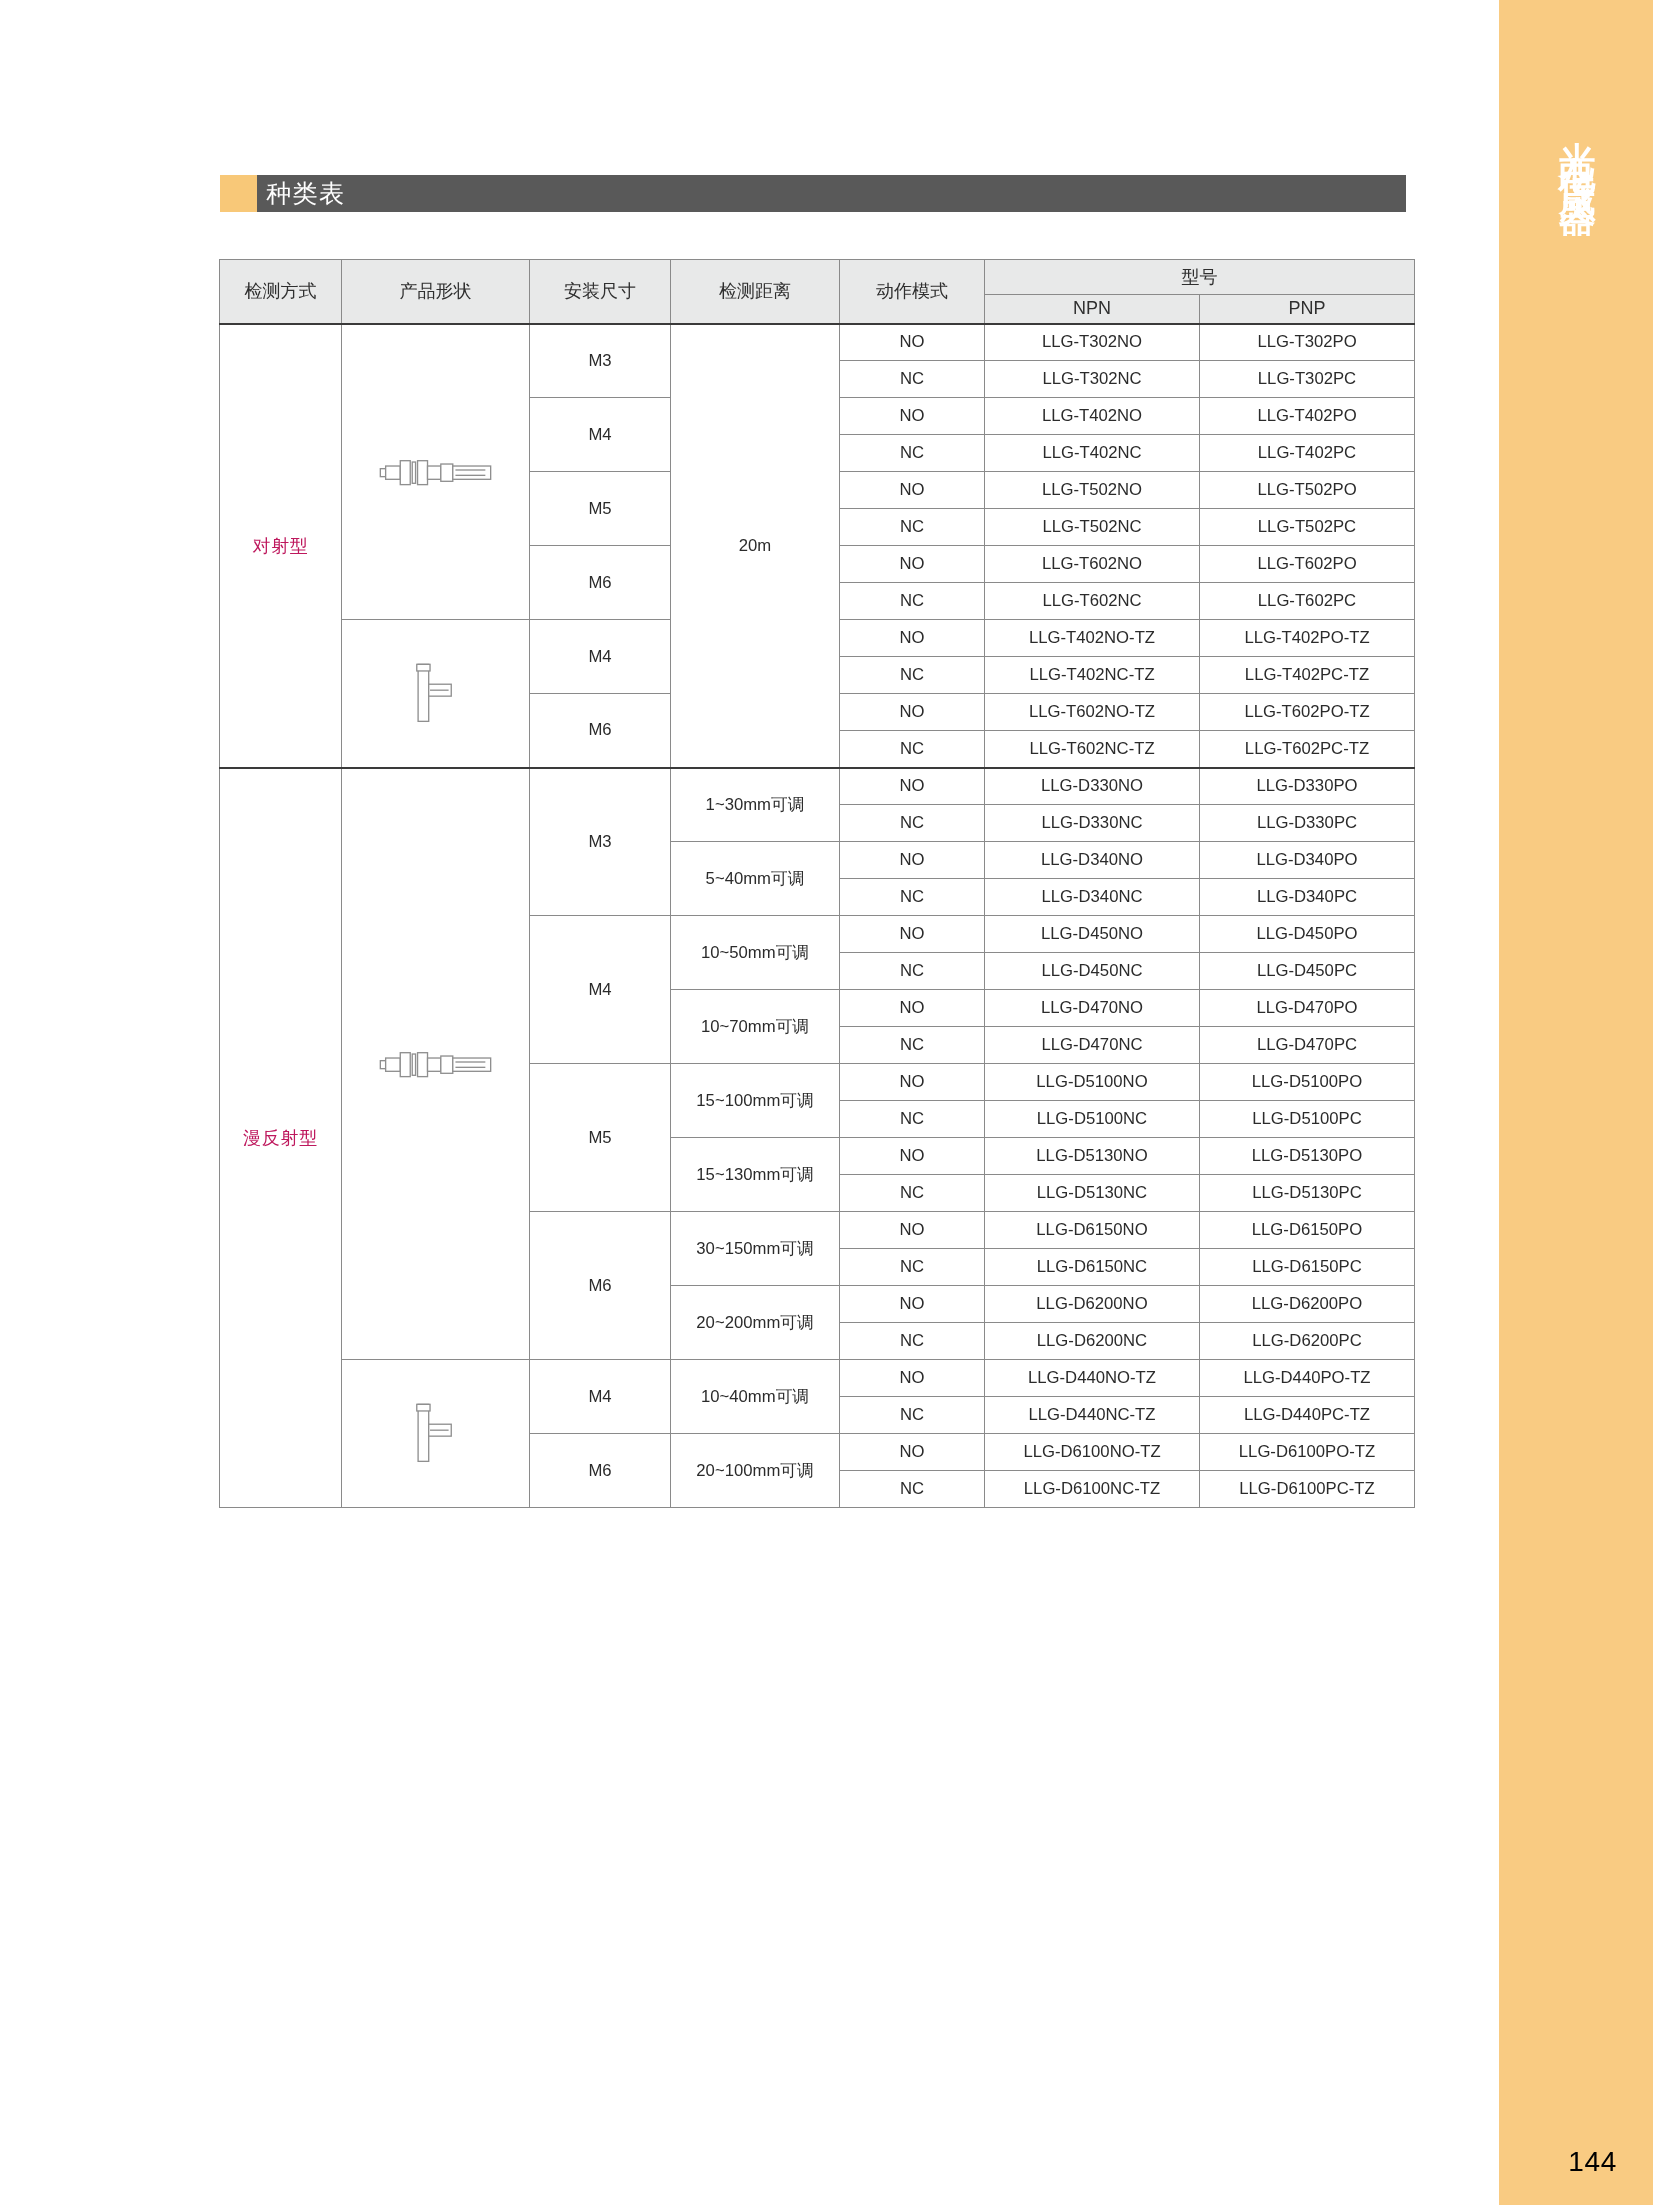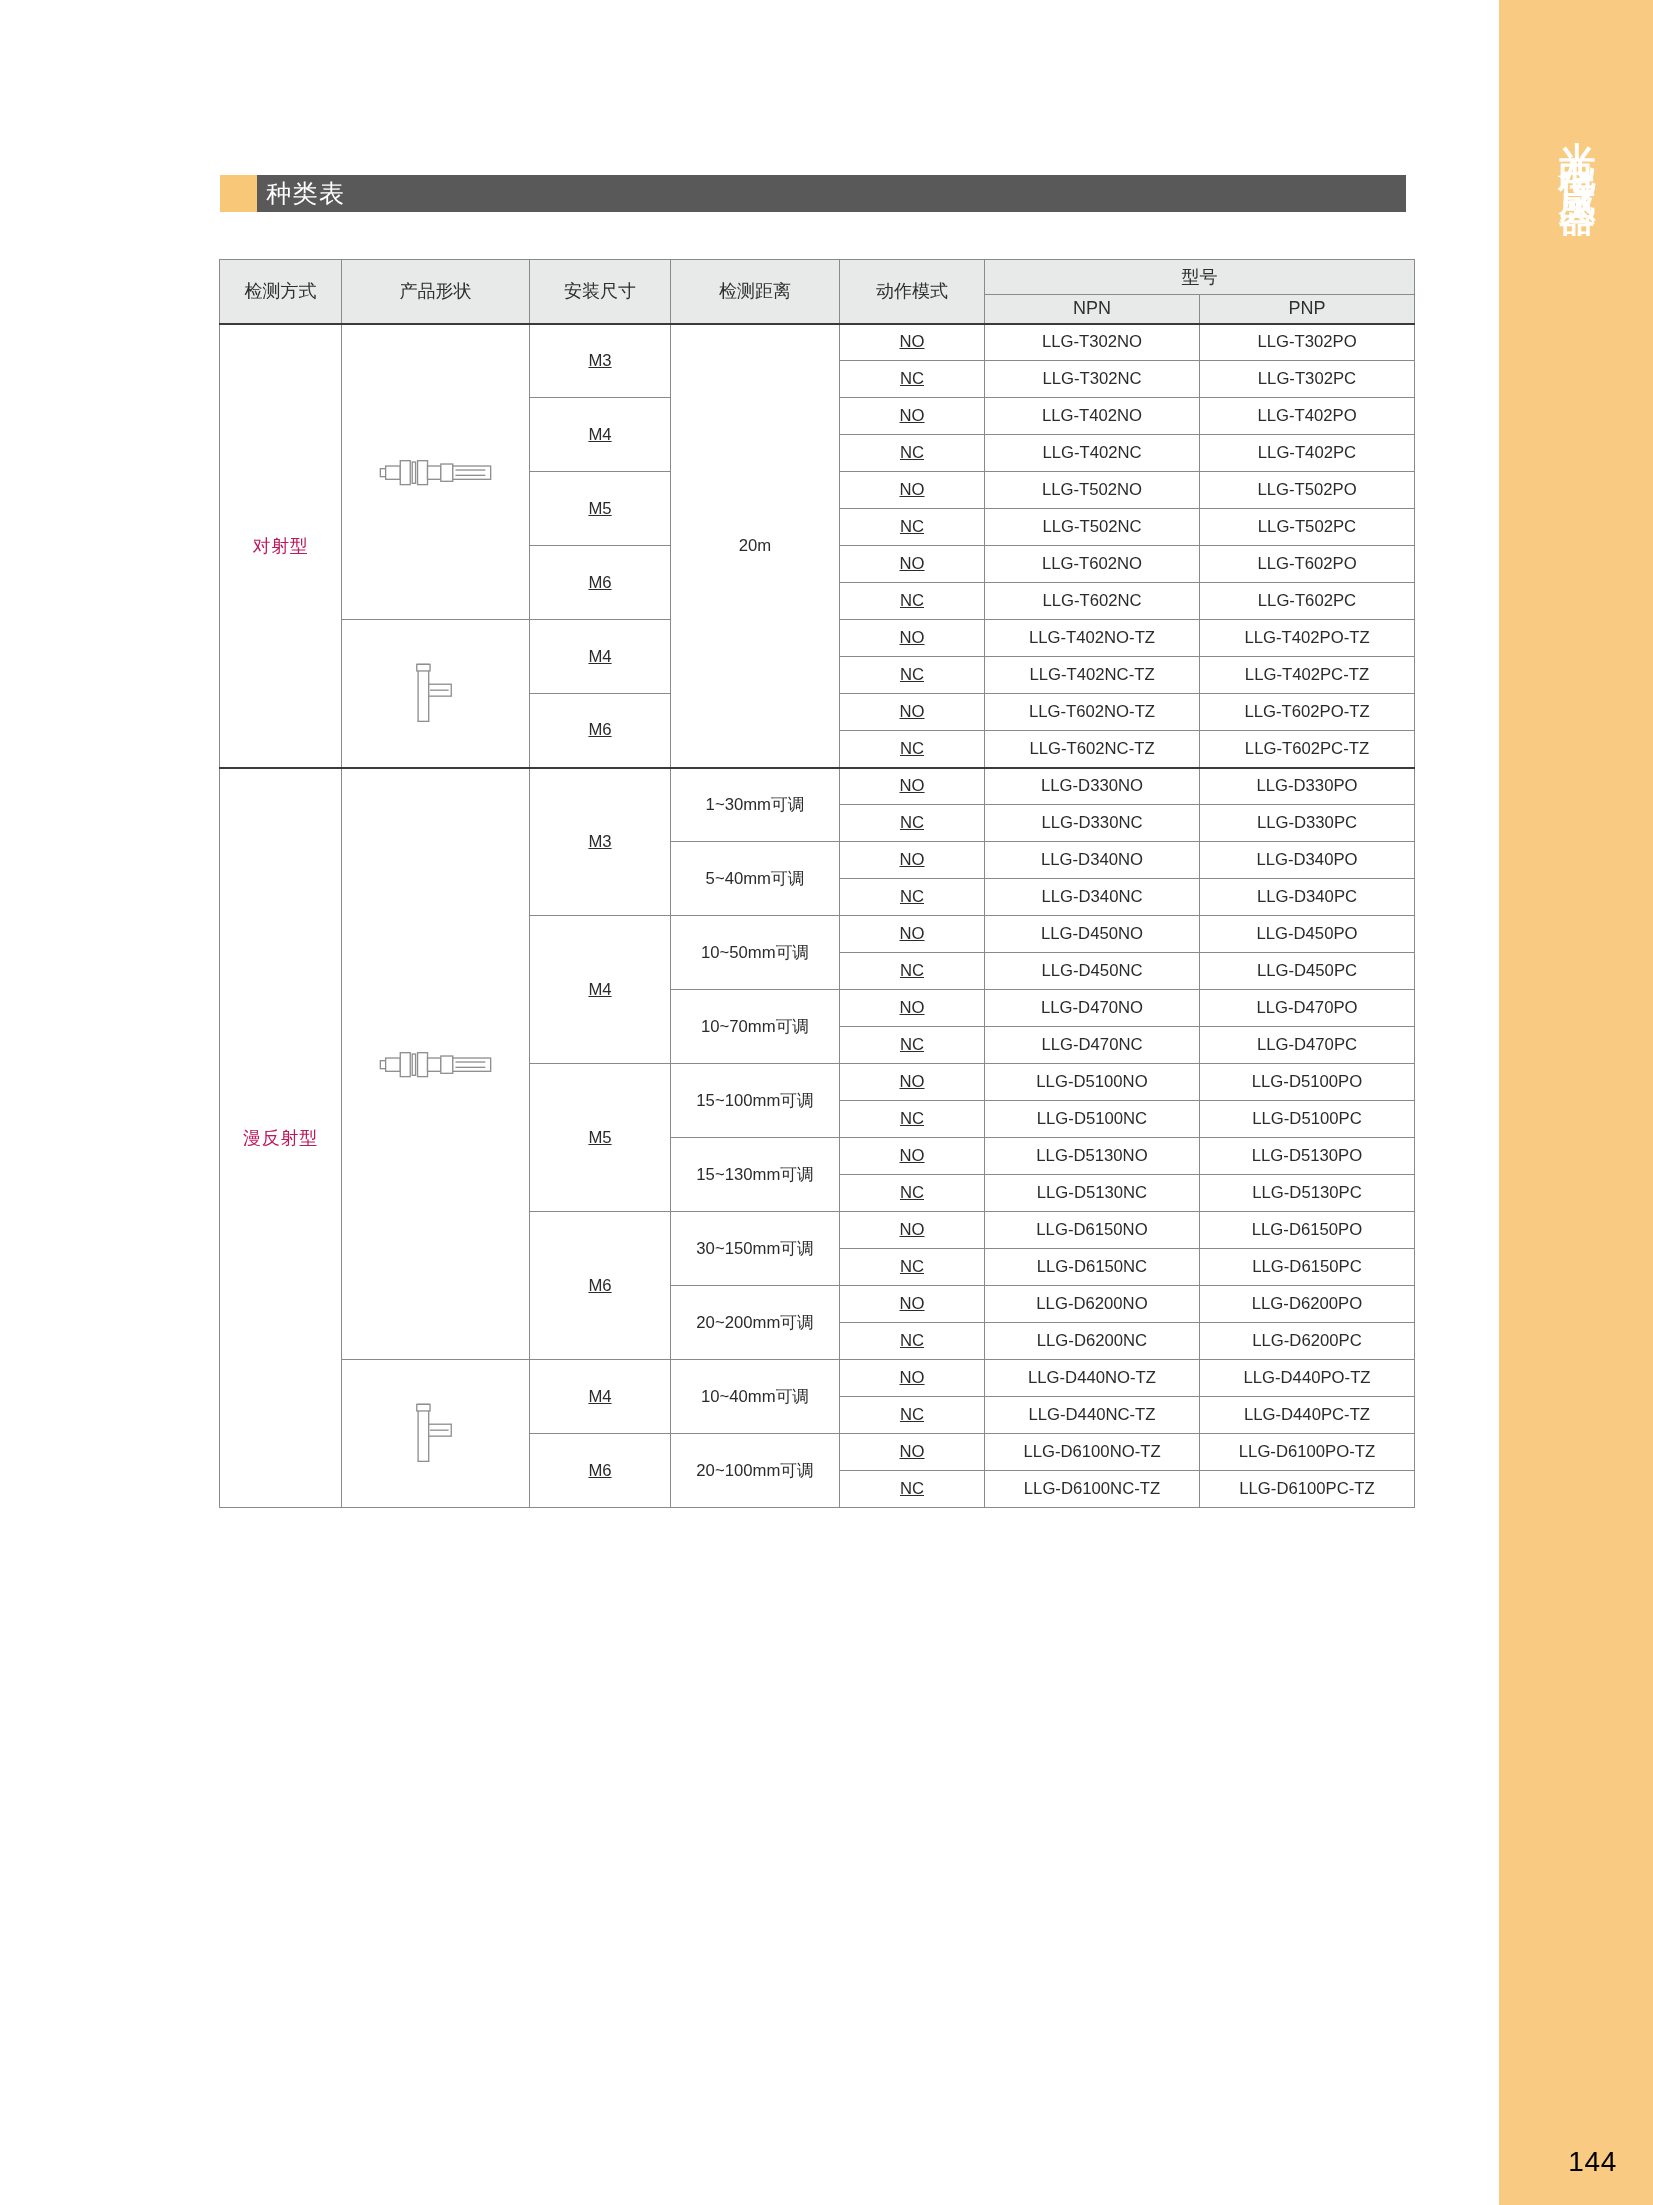--- a/index.html
+++ b/index.html
@@ -55,21 +55,21 @@
   table.spec thead th {
     background:#e8e9e9; font-weight:normal; font-size:18px; color:#2f2f2f;
   }
   table.spec thead tr.h1 { height:35px; }
   table.spec thead tr.h2 { height:29px; }
   table.spec tbody tr { height:37px; }
   tr.g { border-top:1.3px solid #525252; }
   tr.s { border-top:2px solid #3a3a3a; }
 
   td.method { font-size:18px; color:#be185d; letter-spacing:0.7px; }
-  td.size, td.mode { font-size:16.7px;text-decoration:underline; }
+  td.size, td.mode { font-size:16.7px; }
   td.dist { font-size:16.7px; }
   td.model { font-size:16.7px; }
   td.shape { background:#ffffff; }
 
   .draw { display:block; margin:0 auto; }
   .draw rect, .draw line { fill:#ffffff; stroke:#8f8f8f; stroke-width:2; }
   .draw line { fill:none; }
 </style>
 </head>
 <body>

